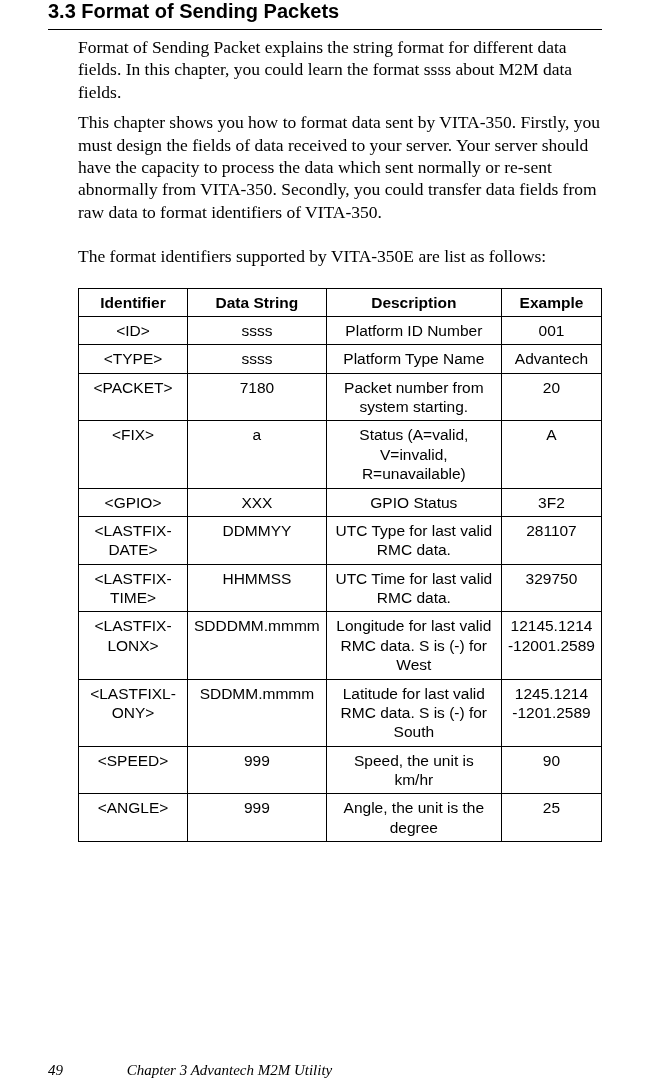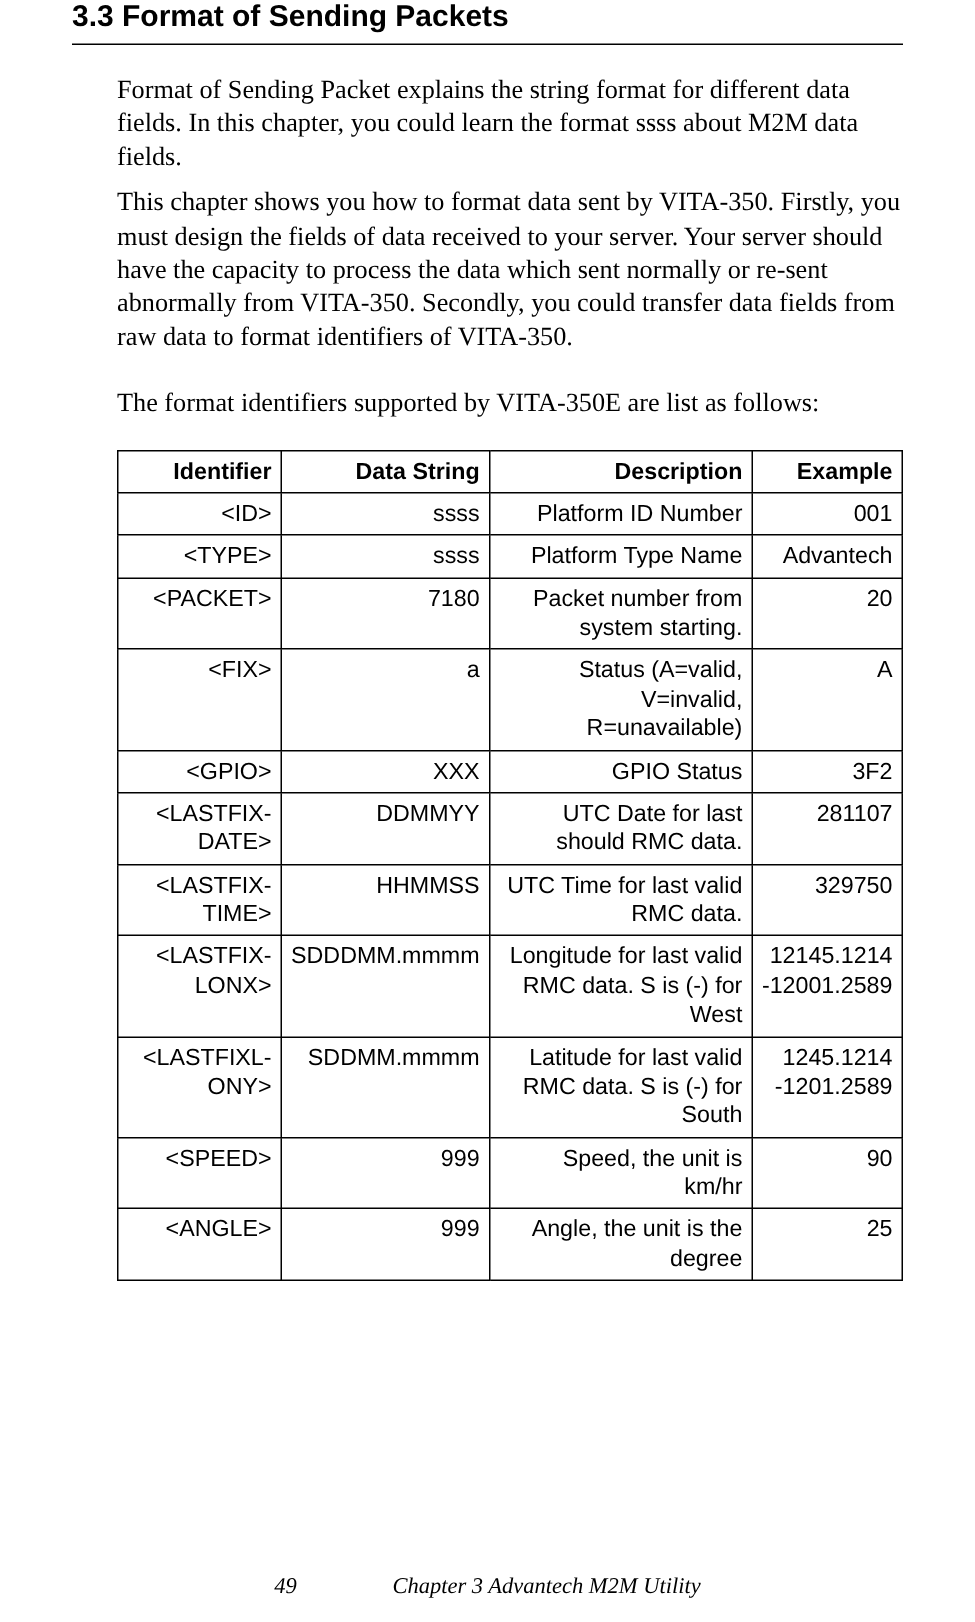--- a/index.html
+++ b/index.html
@@ -11,21 +11,21 @@
     color: #000;
     padding: 0 48px 0 48px;
     position: relative;
   }
   .section-heading {
     font-family: Arial, Helvetica, sans-serif;
     font-weight: bold;
     font-size: 20px;
     padding-bottom: 6px;
     border-bottom: 1.5px solid #000;
-    margin-bottom: 18px;
+    margin-bottom: 6px;
   }
   .body-text {
     font-size: 17.5px;
     line-height: 1.28;
     margin-bottom: 8px;
     padding-left: 30px;
   }
   .body-text + .body-text { margin-top: 0; }
   .body-text.last { margin-bottom: 20px; }
   table {
@@ -33,34 +33,34 @@
     width: 100%;
     margin-left: 30px;
     width: calc(100% - 30px);
     font-family: Arial, Helvetica, sans-serif;
     font-size: 15.5px;
     margin-top: 6px;
   }
   th, td {
     border: 1px solid #000;
     padding: 4px 6px;
-    text-align: right;
+    text-align: center;
     vertical-align: top;
     line-height: 1.25;
   }
   th {
     font-weight: bold;
   }
   .footer {
     position: absolute;
-    bottom: 14px;
+    bottom: 2px;
     width: calc(100% - 96px);
     font-size: 15px;
     font-style: italic;
-    text-align: center;
+    text-align: left;
     font-family: "Times New Roman", Times, serif;
   }
   .footer .page {
     font-style: italic;
     display: inline-block;
     margin-right: 60px;
   }
   .footer .chapter {
     font-style: italic;
   }
@@ -110,21 +110,21 @@
     </tr>
     <tr>
       <td>&lt;GPIO&gt;</td>
       <td>XXX</td>
       <td>GPIO Status</td>
       <td>3F2</td>
     </tr>
     <tr>
       <td>&lt;LASTFIX-DATE&gt;</td>
       <td>DDMMYY</td>
-      <td>UTC Date for last should RMC data.</td>
+      <td>UTC Type for last valid RMC data.</td>
       <td>281107</td>
     </tr>
     <tr>
       <td>&lt;LASTFIX-TIME&gt;</td>
       <td>HHMMSS</td>
       <td>UTC Time for last valid RMC data.</td>
       <td>329750</td>
     </tr>
     <tr>
       <td>&lt;LASTFIX-LONX&gt;</td>

